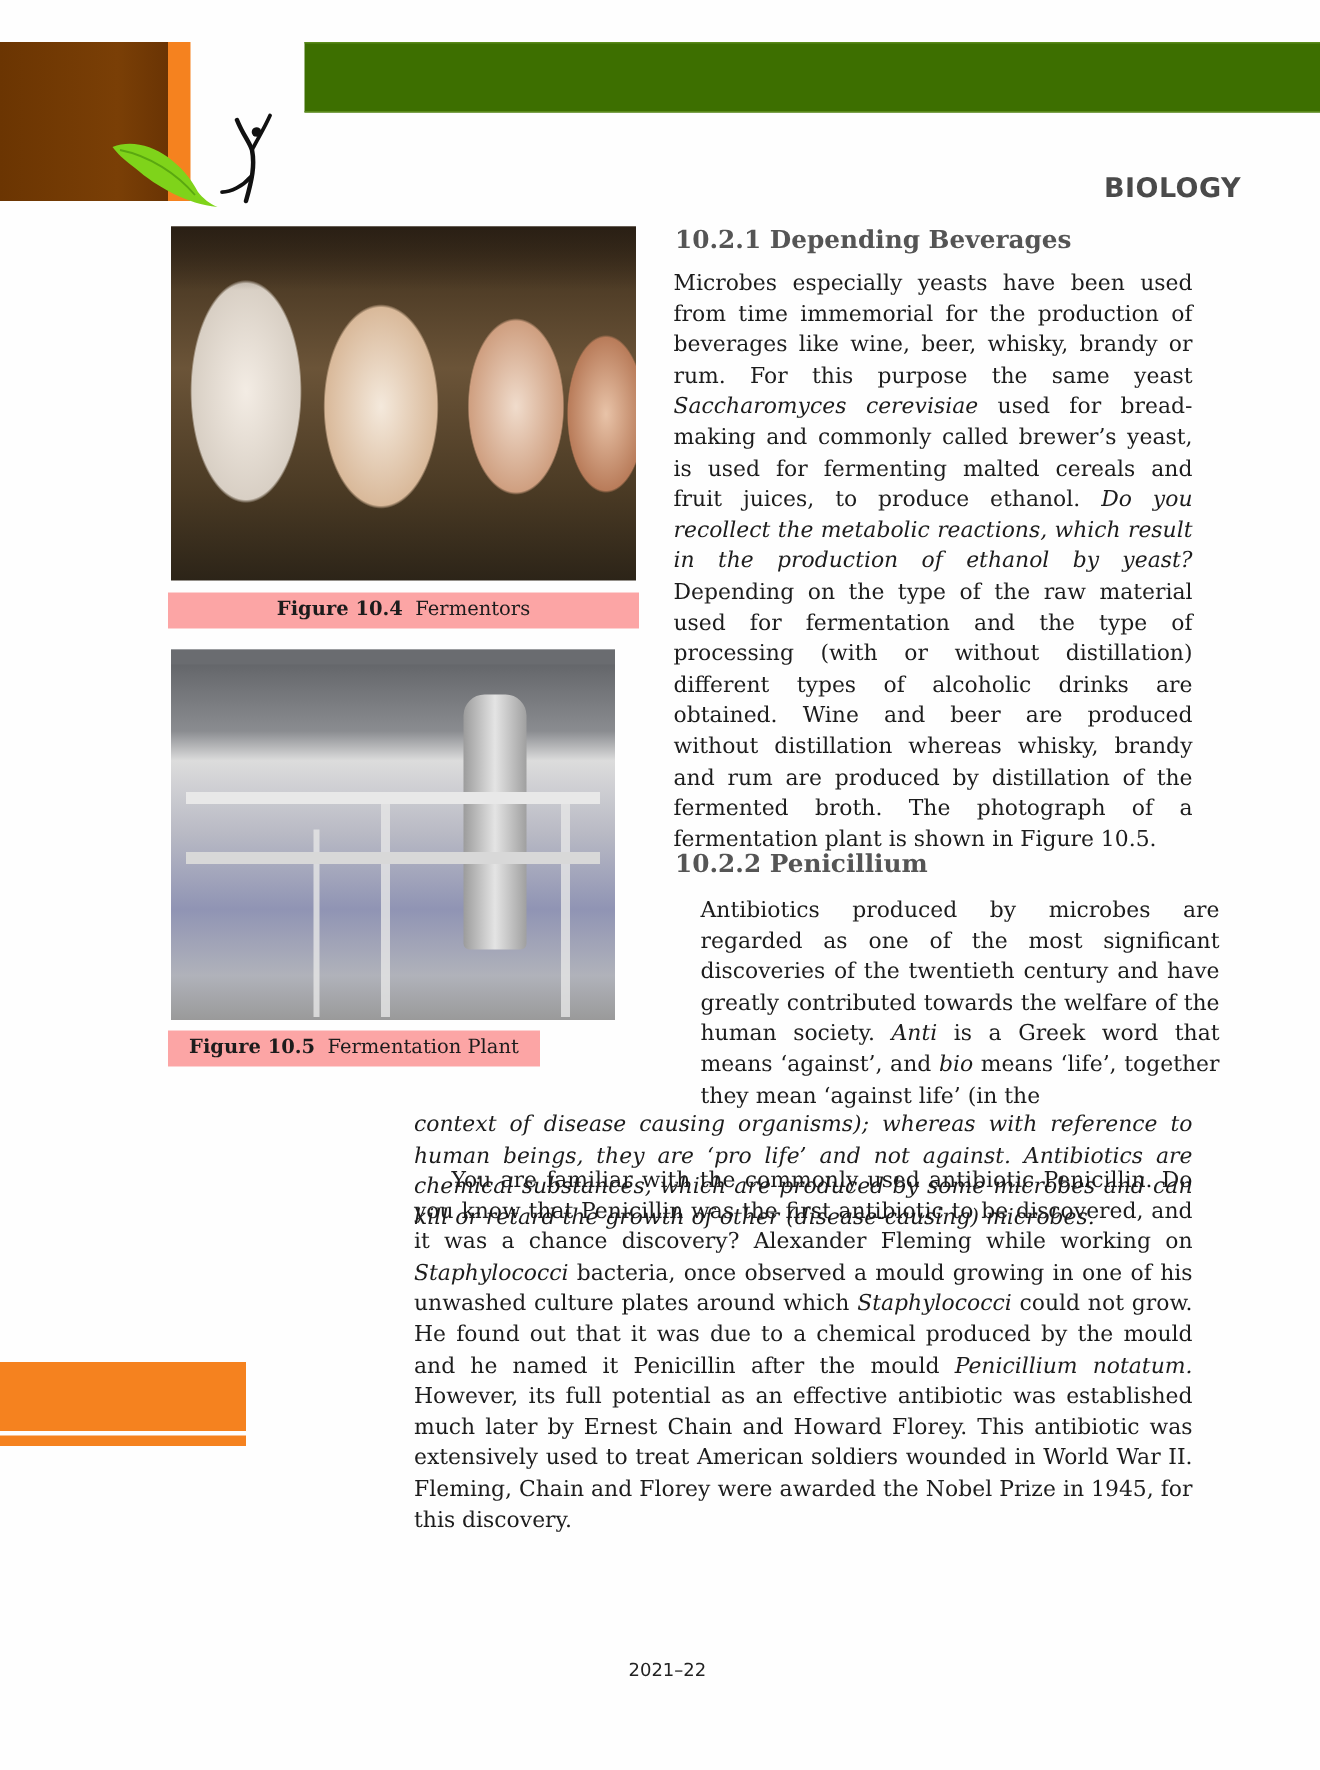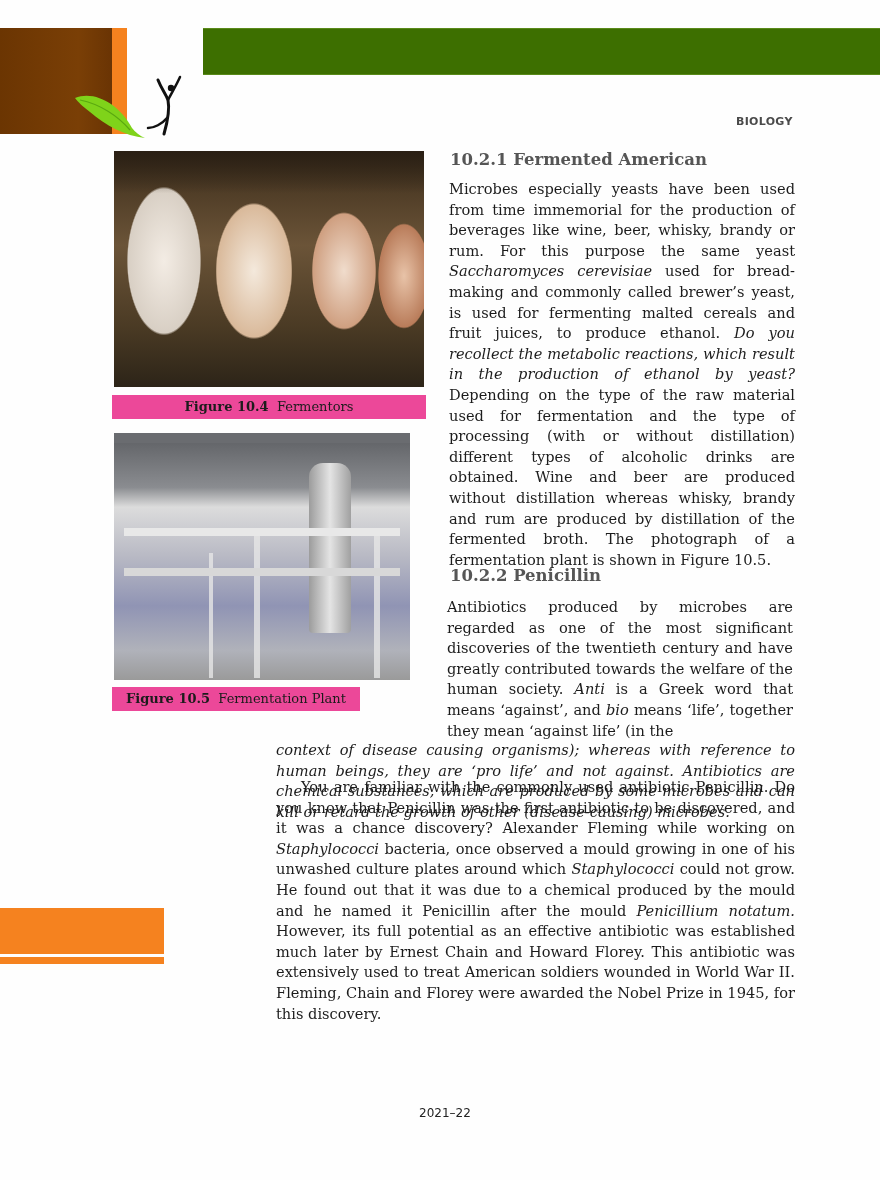--- a/index.html
+++ b/index.html
@@ -6,52 +6,52 @@
     body {
       width: 880px; height: 1180px; position: relative; overflow: hidden;
       background: #fefefe;
       font-family: "DejaVu Serif", "Liberation Serif", serif;
       color: #1c1c1c;
     }
     .brown-block { position: absolute; left: 0; top: 28px; width: 112px; height: 106px; background: linear-gradient(90deg,#6b3502 0%,#7a3f06 70%,#6a3404 100%); }
     .orange-strip { position: absolute; left: 112px; top: 28px; width: 15px; height: 106px; background: #f5821f; }
     .green-bar { position: absolute; left: 203px; top: 28px; width: 677px; height: 45px; background: #3d6f00; border-top: 1px solid #5a8a1a; border-bottom: 1px solid #5a8a1a; }
     .logo { position: absolute; left: 70px; top: 70px; width: 130px; height: 70px; }
-    .running-head { position: absolute; left: 736px; top: 115px; font-family: "DejaVu Sans", sans-serif; font-size: 11px; font-weight: bold; color: #4a4a4a; letter-spacing: 0.3px; }
+    .running-head { position: absolute; left: 736px; top: 115px; font-family: "DejaVu Sans", sans-serif; font-size: 18px; font-weight: bold; color: #4a4a4a; letter-spacing: 0.3px; }
 
     .photo { position: absolute; overflow: hidden; }
     .photo1 { left: 114px; top: 151px; width: 310px; height: 236px;
       background:
         linear-gradient(180deg, rgba(40,30,20,0.9) 0%, rgba(40,30,20,0) 18%),
         radial-gradient(ellipse 60px 120px at 50px 110px, #f3ece4 0%, #d8cfc4 60%, transparent 62%),
         radial-gradient(ellipse 62px 110px at 140px 120px, #f4e9dc 0%, #d9b99a 60%, transparent 62%),
         radial-gradient(ellipse 52px 95px at 230px 120px, #f0dccc 0%, #cf9f80 60%, transparent 62%),
         radial-gradient(ellipse 42px 85px at 290px 125px, #e8c3a8 0%, #b97c5a 60%, transparent 62%),
         linear-gradient(180deg, #3b2c1a 0%, #6b5438 40%, #4a3a24 75%, #2c2418 100%);
     }
     .photo2 { left: 114px; top: 433px; width: 296px; height: 247px;
       background:
         linear-gradient(180deg, #5c5e62 0%, #8a8c90 22%, #dcdcdc 30%, #b8b9c4 50%, #9094b4 70%, #b0b2ba 88%, #9a9a9a 100%);
     }
     .photo2::before { content: ""; position: absolute; left: 195px; top: 30px; width: 42px; height: 170px; background: linear-gradient(90deg,#9c9c9c,#e4e4e4,#a0a0a0); border-radius: 14px 14px 4px 4px; }
     .photo2::after { content: ""; position: absolute; left: 10px; top: 95px; width: 276px; height: 8px; background: #e8e8e8; box-shadow: 0 40px 0 #d8d8d8; }
     .photo .bar { position: absolute; background: rgba(230,230,230,0.8); }
 
-    .caption { position: absolute; background: #ec4899; font-size: 13px; text-align: center; line-height: 24px; height: 24px; }
+    .caption { position: absolute; background: #fca5a5; font-size: 13px; text-align: center; line-height: 24px; height: 24px; }
     .caption b { font-weight: bold; }
     .cap1 { left: 112px; top: 395px; width: 314px; }
     .cap2 { left: 112px; top: 687px; width: 248px; }
 
     .heading { position: absolute; font-weight: bold; font-size: 16.5px; color: #555; }
     .h1 { left: 450px; top: 150px; }
     .h2 { left: 450px; top: 566px; }
 
     .para { position: absolute; font-size: 14.6px; line-height: 20.6px; text-align: justify; }
     .p1 { left: 449px; top: 179px; width: 346px; }
-    .p2 { left: 447px; top: 597px; width: 346px; }
+    .p2 { left: 467px; top: 597px; width: 346px; }
     .p3 { left: 276px; top: 740px; width: 519px; font-style: italic; }
     .p4 { left: 276px; top: 777px; width: 519px; text-indent: 25px; }
     .para i { font-style: italic; }
 
     .margin-bar { position: absolute; left: 0; top: 908px; width: 164px; height: 46px; background: #f5821f; }
     .margin-bar2 { position: absolute; left: 0; top: 957px; width: 164px; height: 7px; background: #f5821f; }
     .footer { position: absolute; left: 419px; top: 1106px; font-family: "DejaVu Sans", sans-serif; font-size: 12px; color: #222; }
   </style>
 </head>
 <body>
@@ -81,24 +81,24 @@
   <div class="bar" style="left:0;top:0;width:296px;height:10px;background:#6a6c70"></div>
   <div class="bar" style="left:140px;top:95px;width:6px;height:150px;"></div>
   <div class="bar" style="left:260px;top:100px;width:6px;height:145px;"></div>
   <div class="bar" style="left:95px;top:120px;width:4px;height:125px;"></div>
 </div>
 <div class="caption cap2">
   <b>Figure  10.5</b>&nbsp;
   <span>Fermentation  Plant</span>
 </div>
 
-<div class="heading h1">10.2.1 Fermented American</div>
+<div class="heading h1">10.2.1 Depending Beverages</div>
 <div class="para p1"><span>Microbes especially yeasts have been used from time immemorial for the production of beverages like wine, beer, whisky, brandy or rum. For this purpose the same yeast </span><i>Saccharomyces cerevisiae</i><span> used for bread-making and commonly called brewer’s yeast, is used for fermenting malted cereals and fruit juices, to produce ethanol. </span><i>Do you recollect the metabolic reactions, which result in the production of ethanol by yeast?</i><span> Depending on the type of the raw material used for fermentation and the type of processing (with or without distillation) different types of alcoholic drinks are obtained. Wine and beer are produced without distillation whereas whisky, brandy and rum are produced by distillation of the fermented broth. The photograph of a fermentation plant is shown in Figure  10.5.</span></div>
 
-<div class="heading h2">10.2.2 Penicillin</div>
+<div class="heading h2">10.2.2 Penicillium</div>
 <div class="para p2"><span>Antibiotics produced by microbes are regarded as one of the most significant discoveries of the twentieth century and have greatly contributed towards the welfare of the human society. </span><i>Anti</i><span> is a Greek word that means ‘against’, and </span><i>bio</i><span> means ‘life’, together they mean ‘against life’ (in the</span></div>
 <div class="para p3"><span>context of disease causing organisms); whereas with reference to human beings, they are ‘pro life’ and not against. Antibiotics are chemical substances, which are produced by some microbes and can kill or retard the growth of other (disease-causing) microbes.</span></div>
 <div class="para p4"><span>You are familiar with the commonly used antibiotic Penicillin. Do you know that Penicillin was the first antibiotic to be discovered, and it was a chance discovery?  Alexander Fleming while working on </span><i>Staphylococci</i><span> bacteria, once observed a mould growing in one of his unwashed culture plates around which </span><i>Staphylococci</i><span> could not grow. He found out that it was due to a chemical produced by the mould and he named it Penicillin after the mould </span><i>Penicillium notatum.</i><span> However, its full potential as an effective antibiotic was established much later by Ernest Chain and Howard Florey. This antibiotic  was extensively used to treat American soldiers wounded in World War II. Fleming, Chain and Florey were awarded the Nobel Prize in 1945, for this discovery.</span></div>
 
 <div class="margin-bar"></div>
 <div class="margin-bar2"></div>
 
 <div class="footer">2021–22</div>
 
 </body></html>

